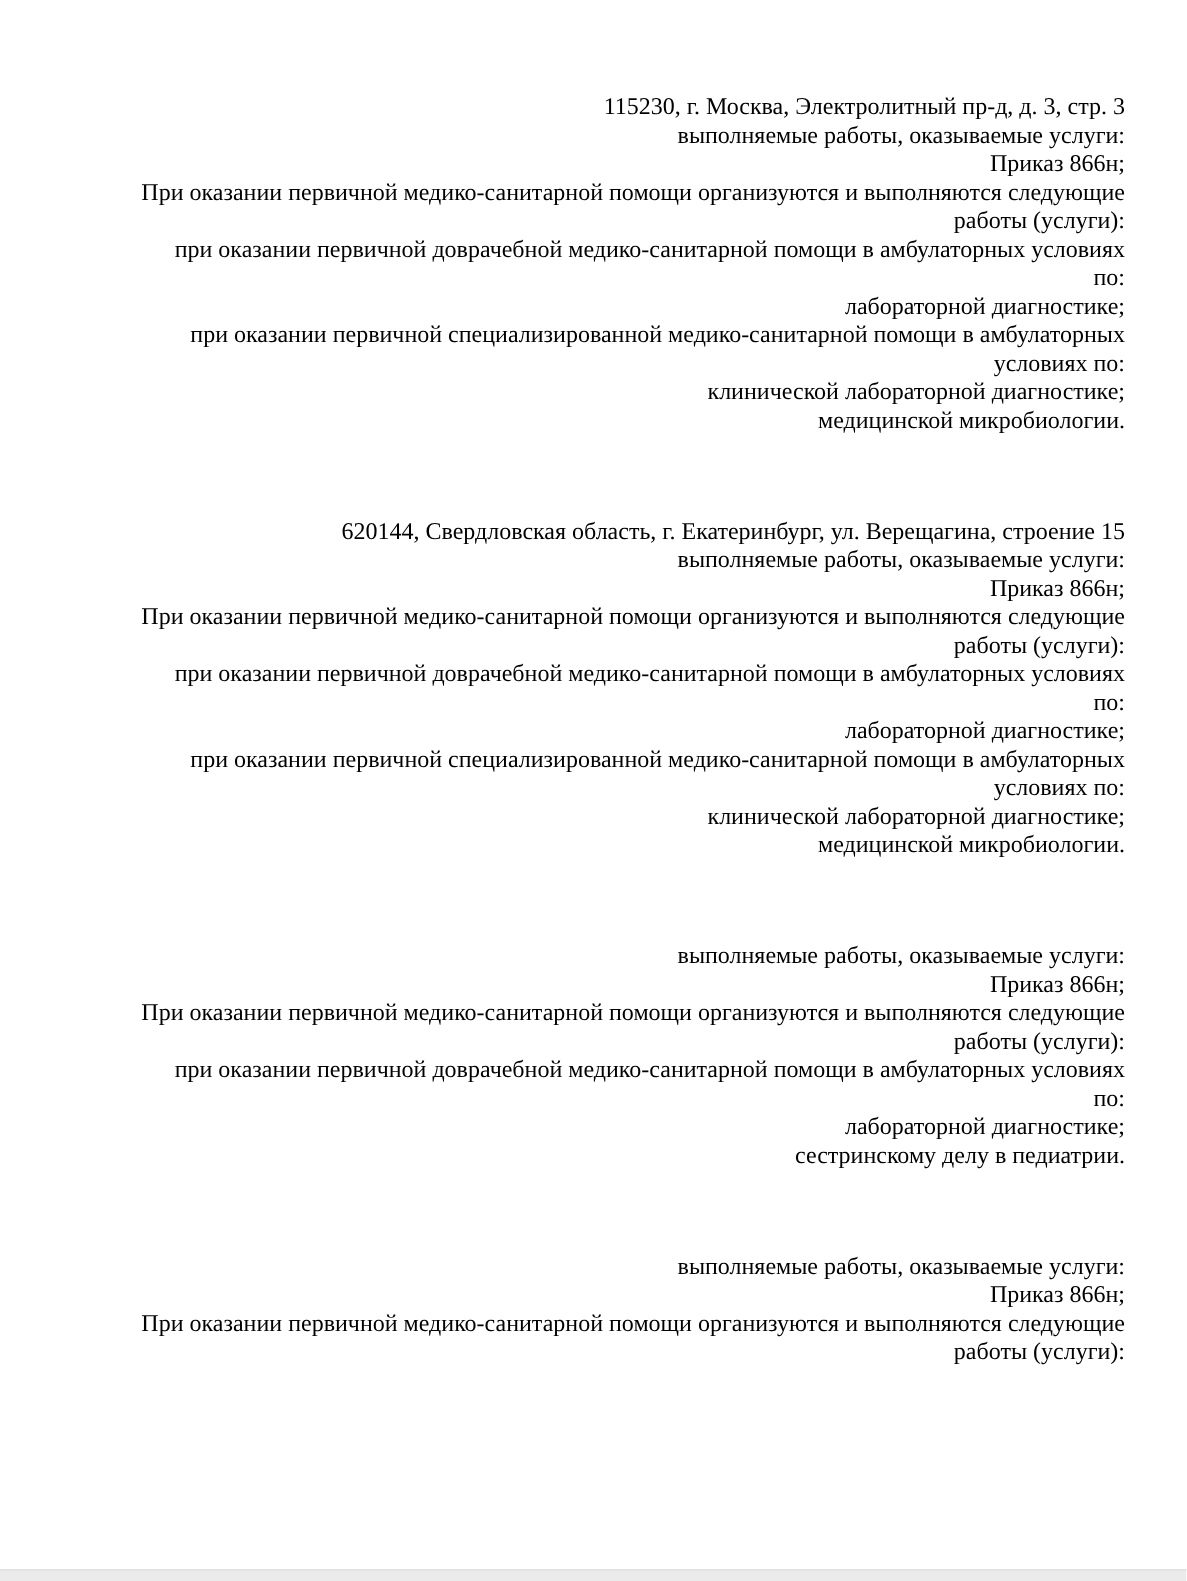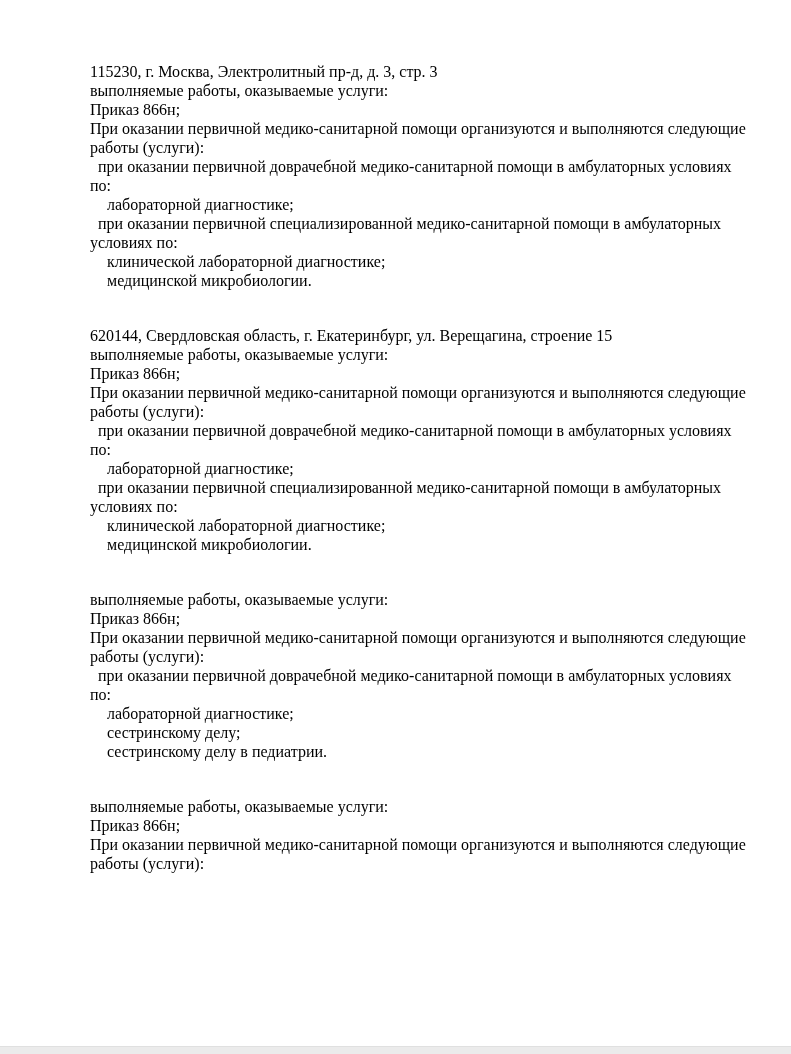--- a/index.html
+++ b/index.html
@@ -11,29 +11,30 @@
     overflow: hidden;
   }
   .page {
     position: relative;
     width: 707px;
     height: 1054px;
     font-family: "Liberation Serif", "DejaVu Serif", serif;
     font-size: 16px;
     line-height: 19px;
     color: #000000;
+    text-align: right;
   }
   .content {
     position: absolute;
     top: 62px;
     left: 90px;
     width: 660px;
   }
   .license-block { margin: 0; }
-  .license-block + .license-block { margin-top: 36px; }
+  .license-block + .license-block { margin-top: 55px; }
   .line {
     white-space: normal;
     word-spacing: normal;
   }
   .indent-0 { text-indent: 0px; }
   .indent-1 { text-indent: 8px; }
   .indent-2 { text-indent: 17px; }
   .footer-strip {
     position: absolute;
     left: 0;
@@ -77,21 +78,20 @@
         </div>
   </div>
 
   <div class="license-block">
     <div>
           <div class="line indent-0">выполняемые работы, оказываемые услуги:</div>
           <div class="line indent-0">Приказ 866н;</div>
           <div class="line indent-0">При оказании первичной медико-санитарной помощи организуются и выполняются следующие работы (услуги):</div>
           <div class="line indent-1">при оказании первичной доврачебной медико-санитарной помощи в амбулаторных условиях по:</div>
           <div class="line indent-2">лабораторной диагностике;</div>
-          <div class="line indent-2">сестринскому делу;</div>
           <div class="line indent-2">сестринскому делу в педиатрии.</div>
         </div>
   </div>
 
   <div class="license-block">
     <div>
           <div class="line indent-0">выполняемые работы, оказываемые услуги:</div>
           <div class="line indent-0">Приказ 866н;</div>
           <div class="line indent-0">При оказании первичной медико-санитарной помощи организуются и выполняются следующие работы (услуги):</div>
         </div>

